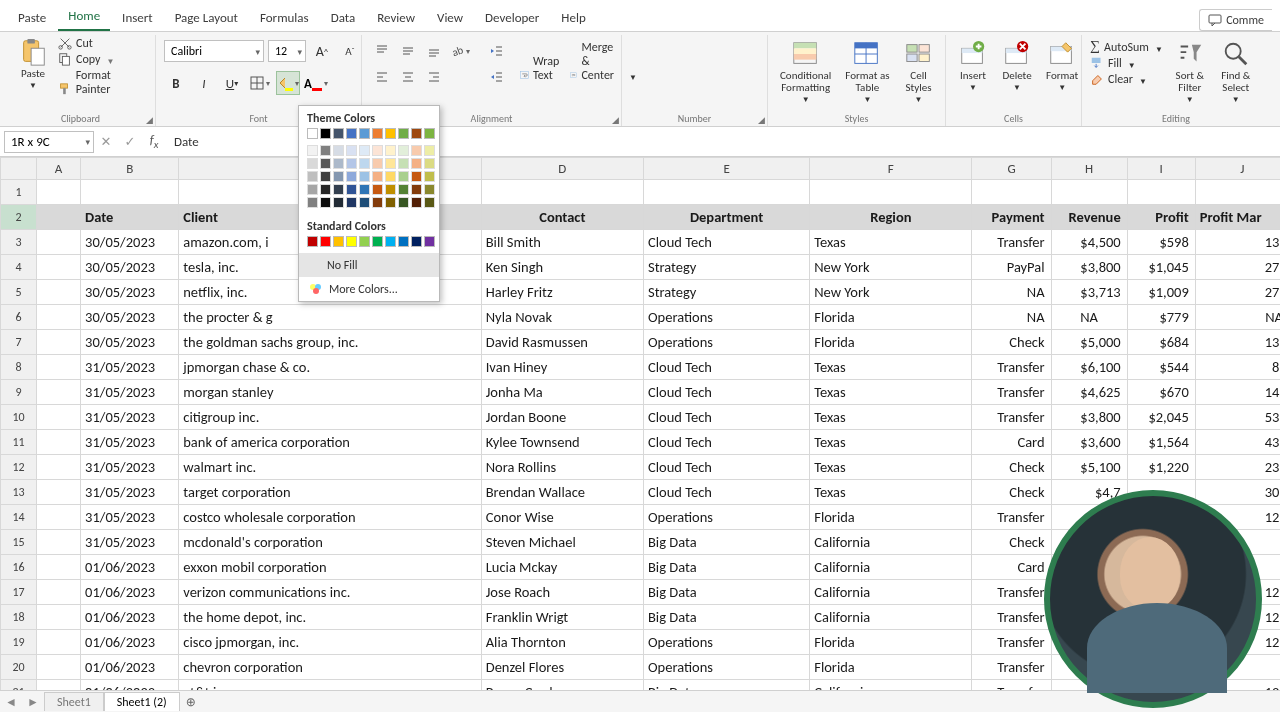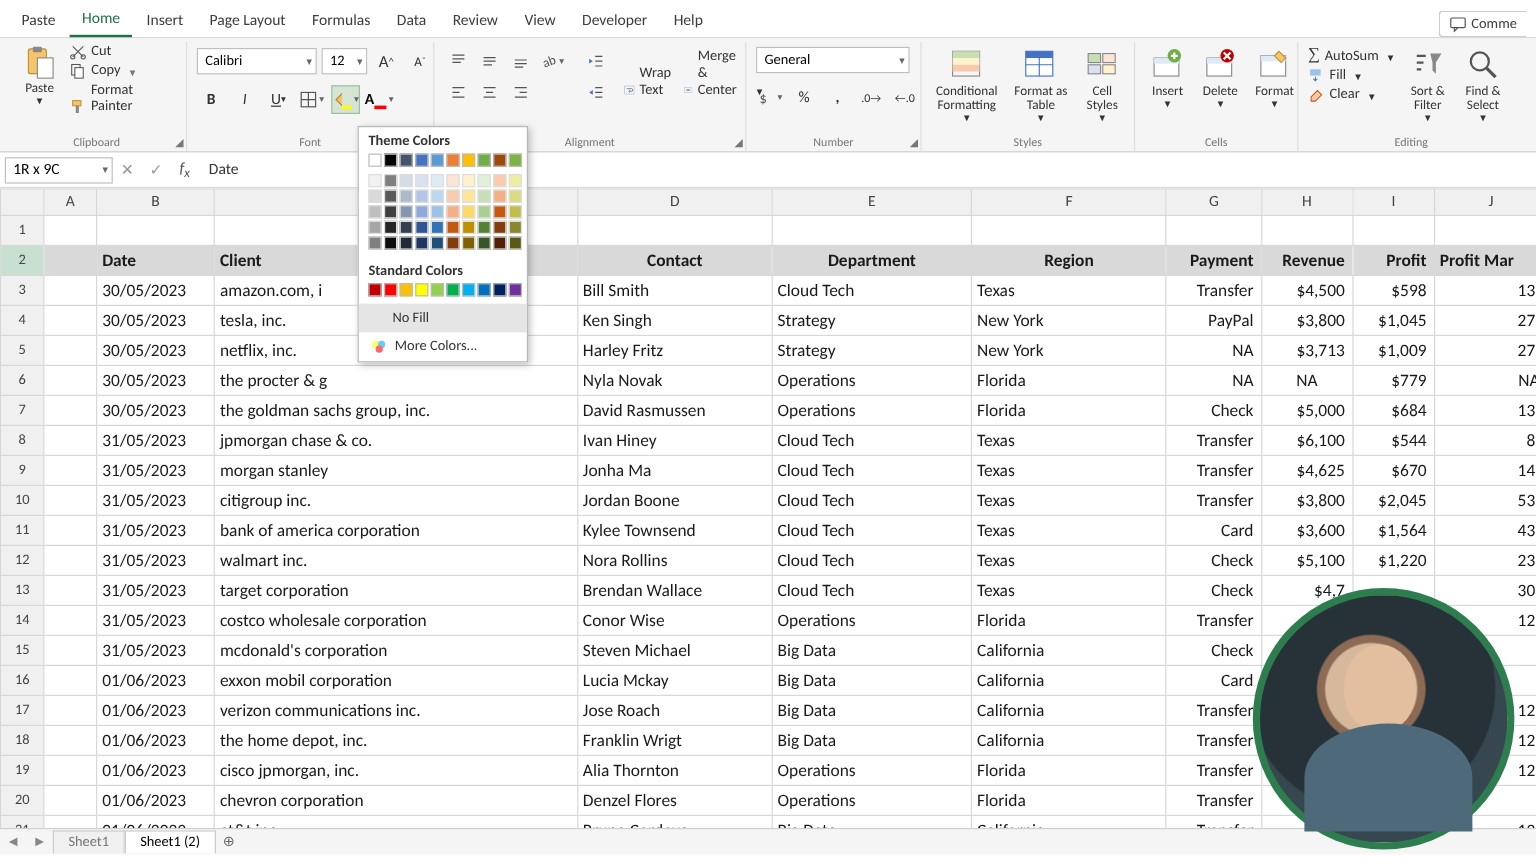--- a/index.html
+++ b/index.html
@@ -293,38 +293,20 @@
             <span>Merge &amp; Center</span>
             <span style="font-size:8px;margin-left:4px">▼</span>
           </div>
       </div>
     </div>
     <div class="group-label">Alignment</div>
     <div class="dlaunch">◢</div>
   </div>
 
   <div class="group" style="width:146px">
-    <div class="body" style="flex-direction:column;gap:8px;padding-top:4px">
-      <div class="sel" style="width:128px">
-          <span>General</span>
-        </div>
-      <div class="font-row">
-        <div class="sq dd">
-            <svg width="14" height="14">
-              <text x="1" y="12" font-size="12" fill="#555">$</text>
-            </svg>
-          </div>
-        <div class="sq">%</div>
-        <div class="sq">
-            <b>,</b>
-          </div>
-        <div class="sq" style="font-size:10px">.0→</div>
-        <div class="sq" style="font-size:10px">←.0</div>
-      </div>
-    </div>
     <div class="group-label">Number</div>
     <div class="dlaunch">◢</div>
   </div>
 
   <div class="group" style="width:178px">
     <div class="body" style="padding-top:2px">
       <div class="vbtn">
           <svg class="ic big" viewBox="0 0 32 32">
             <rect x="3" y="4" width="24" height="22" fill="none" stroke="#888"></rect>
             <rect x="3" y="4" width="24" height="6" fill="#c6e0b4"></rect>

